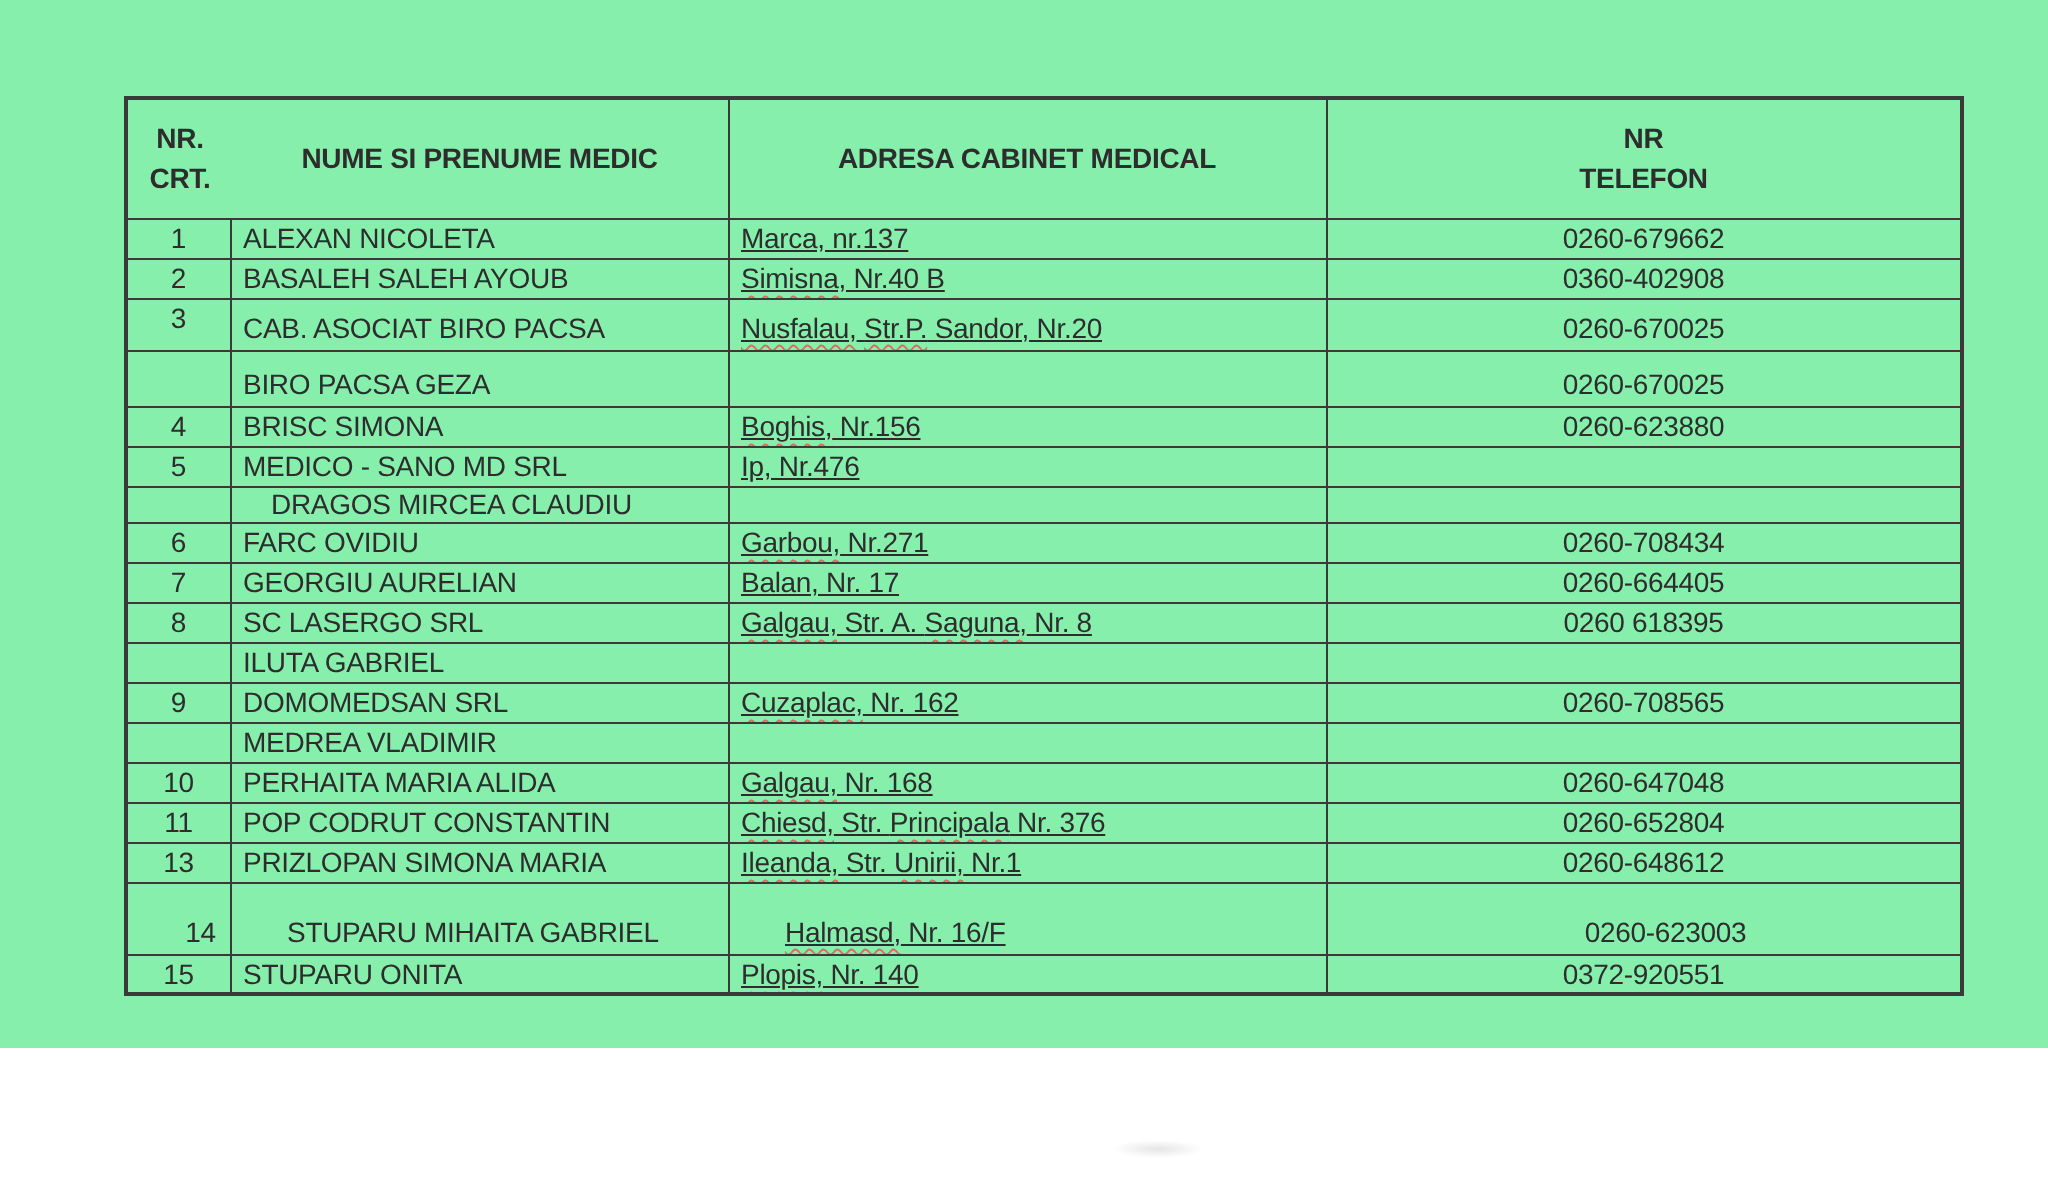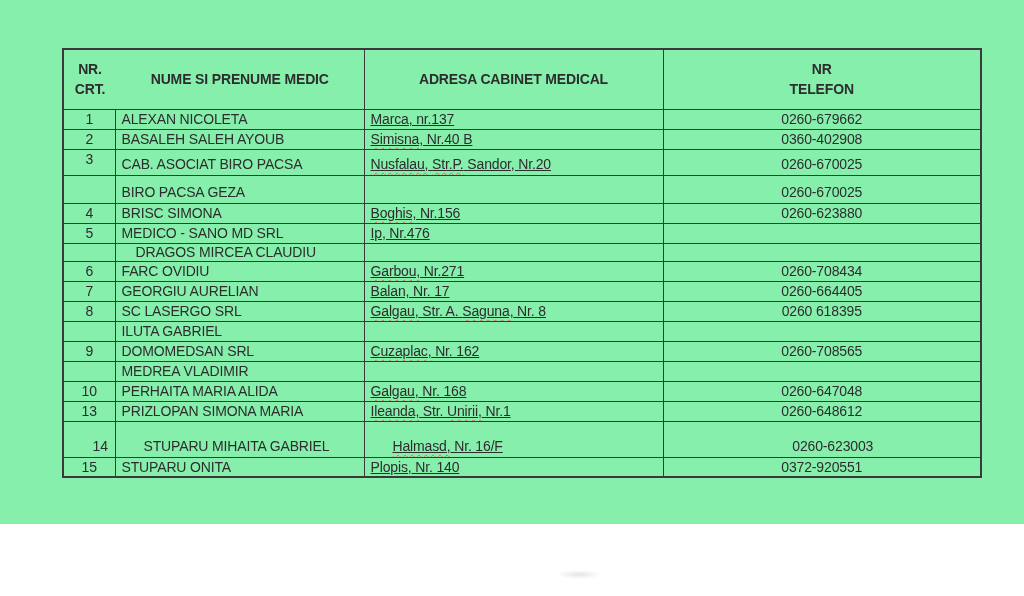--- a/index.html
+++ b/index.html
@@ -170,20 +170,26 @@
           <td class="c-addr"></td>
           <td class="c-phone"></td>
         </tr>
         <tr class="row-normal">
           <td class="c-nr">10</td>
           <td class="c-name">PERHAITA MARIA ALIDA</td>
           <td class="c-addr"><span class="misspell">Galgau,</span><span> Nr. 168</span></td>
           <td class="c-phone">0260-647048</td>
         </tr>
         <tr class="row-normal">
+          <td class="c-nr">11</td>
+          <td class="c-name">POP CODRUT CONSTANTIN</td>
+          <td class="c-addr"><span class="misspell">Chiesd,</span><span> Str. </span><span class="misspell">Principala</span><span> Nr. 376</span></td>
+          <td class="c-phone">0260-652804</td>
+        </tr>
+        <tr class="row-normal">
           <td class="c-nr">13</td>
           <td class="c-name">PRIZLOPAN SIMONA MARIA</td>
           <td class="c-addr"><span class="misspell">Ileanda,</span><span> Str. </span><span class="misspell">Unirii,</span><span> Nr.1</span></td>
           <td class="c-phone">0260-648612</td>
         </tr>
         <tr class="row-two-line">
           <td class="c-nr">14</td>
           <td class="c-name">STUPARU MIHAITA
 GABRIEL</td>
           <td class="c-addr"><span class="misspell">Halmasd,</span><span> Nr. 16/F</span></td>

